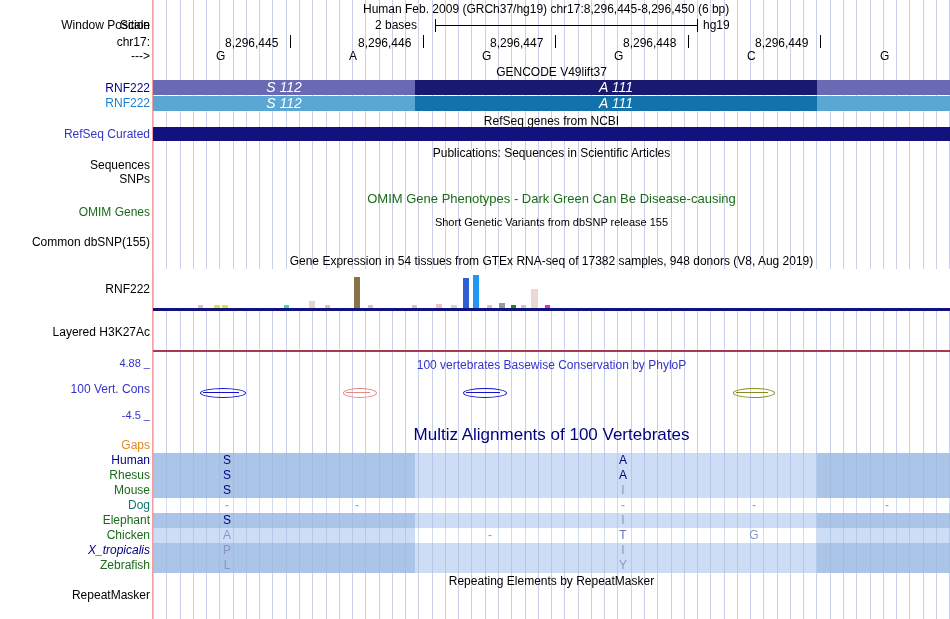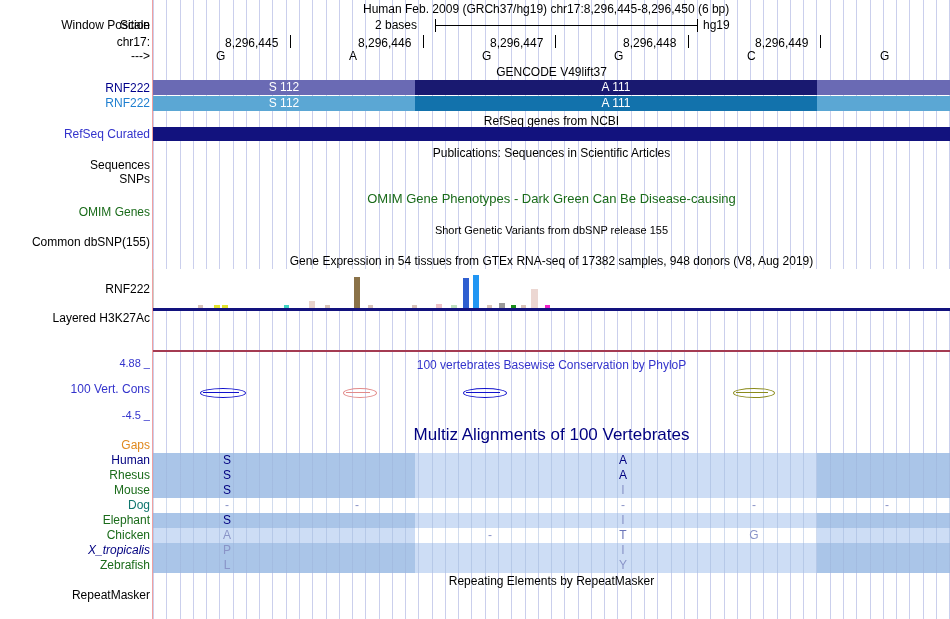--- a/index.html
+++ b/index.html
@@ -19,21 +19,21 @@
   #labelsep{position:absolute;left:152px;top:0;width:1px;height:619px;background:#f0a0a0;}
   
   #data{position:absolute;left:153px;top:0;width:797px;height:619px;overflow:hidden;}
   .grid{position:absolute;left:0;top:0;width:797px;height:619px;
         background-image:repeating-linear-gradient(to right,
           #b9bfe6 0px,#b9bfe6 1px,rgba(0,0,0,0) 1px,rgba(0,0,0,0) 13.27px);
         opacity:.75;}
   .ctitle{position:absolute;width:797px;text-align:center;white-space:nowrap;font-size:12px;}
   .rowbg{position:absolute;left:0;width:797px;}
   .tick{position:absolute;font-size:12px;white-space:nowrap;}
-  .geneseg{position:absolute;height:15px;line-height:15px;font-size:12px;text-align:center;white-space:nowrap;}
+  .geneseg{position:absolute;height:15px;line-height:15px;font-size:14px;text-align:center;white-space:nowrap;font-style:italic;}
   
   .alnrow{position:absolute;left:0;width:797px;height:15px;}
   .alnbase{position:absolute;font-size:12px;line-height:15px;text-align:center;width:14px;}
   .bar{position:absolute;bottom:0;}
 </style>
 </head>
 <body>
 
 <div id="labelcol">
   <div class="lbl" style="top:19px">Window Position</div>
@@ -48,21 +48,21 @@
 
   <div class="lbl" style="top:159px">Sequences</div>
   <div class="lbl" style="top:173px">SNPs</div>
 
   <div class="lbl" style="top:206px;color:#1a6b1a">OMIM Genes</div>
 
   <div class="lbl" style="top:236px">Common dbSNP(155)</div>
 
   <div class="lbl" style="top:283px">RNF222</div>
 
-  <div class="lbl" style="top:312px">Layered H3K27Ac</div>
+  <div class="lbl" style="top:326px">Layered H3K27Ac</div>
 
   <div class="lbl" style="top:357px;color:#3333cc;font-size:11px">4.88 _</div>
   <div class="lbl" style="top:383px;color:#3333cc">100 Vert. Cons</div>
   <div class="lbl" style="top:409px;color:#3333cc;font-size:11px">-4.5 _</div>
 
   <div class="lbl" style="top:439px;color:#e08a20">Gaps</div>
 
   <div class="lbl" style="top: 454px; color: rgb(0, 0, 128);">Human</div>
   <div class="lbl" style="top: 469px; color: rgb(26, 107, 26);">Rhesus</div>
   <div class="lbl" style="top: 484px; color: rgb(26, 107, 26); text-align: right;">Mouse</div>
@@ -115,21 +115,21 @@
       <div class="geneseg" style="left: 262px; width: 402px; background: rgb(18, 114, 172); color: rgb(255, 255, 255); top: 0px;">A 111</div>
     </div>
 
   <div class="ctitle" style="top:114px">RefSeq genes from NCBI</div>
   <div class="rowbg" style="top:127px;height:14px;background:#12127e"></div>
 
   <div class="ctitle" style="top:146px">Publications: Sequences in Scientific Articles</div>
 
   <div class="ctitle" style="top:191px;color:#1a6b1a;font-size:13px">OMIM Gene Phenotypes - Dark Green Can Be Disease-causing</div>
 
-  <div class="ctitle" style="top:224px;font-size:11px">Short Genetic Variants from dbSNP release 155</div>
+  <div class="ctitle" style="top:216px;font-size:11px">Short Genetic Variants from dbSNP release 155</div>
 
   <div class="ctitle" style="top:254px;font-size:12px">Gene Expression in 54 tissues from GTEx RNA-seq of 17382 samples, 948 donors (V8, Aug 2019)</div>
   <div class="abs" id="gtexplot" style="top:269px;left:0;width:797px;height:39px;background:#fff;border-left:1px solid #ccc">
       <div class="bar" style="left: 44px; width: 5px; height: 3px; background: rgb(216, 195, 184);"></div>
       <div class="bar" style="left: 60px; width: 6px; height: 3px; background: rgb(227, 227, 46);"></div>
       <div class="bar" style="left: 68px; width: 6px; height: 3px; background: rgb(227, 227, 46);"></div>
       <div class="bar" style="left: 130px; width: 5px; height: 3px; background: rgb(63, 212, 196);"></div>
       <div class="bar" style="left: 155px; width: 6px; height: 7px; background: rgb(232, 211, 204);"></div>
       <div class="bar" style="left: 171px; width: 5px; height: 3px; background: rgb(216, 195, 184);"></div>
       <div class="bar" style="left: 200px; width: 6px; height: 31px; background: rgb(138, 114, 72);"></div>

